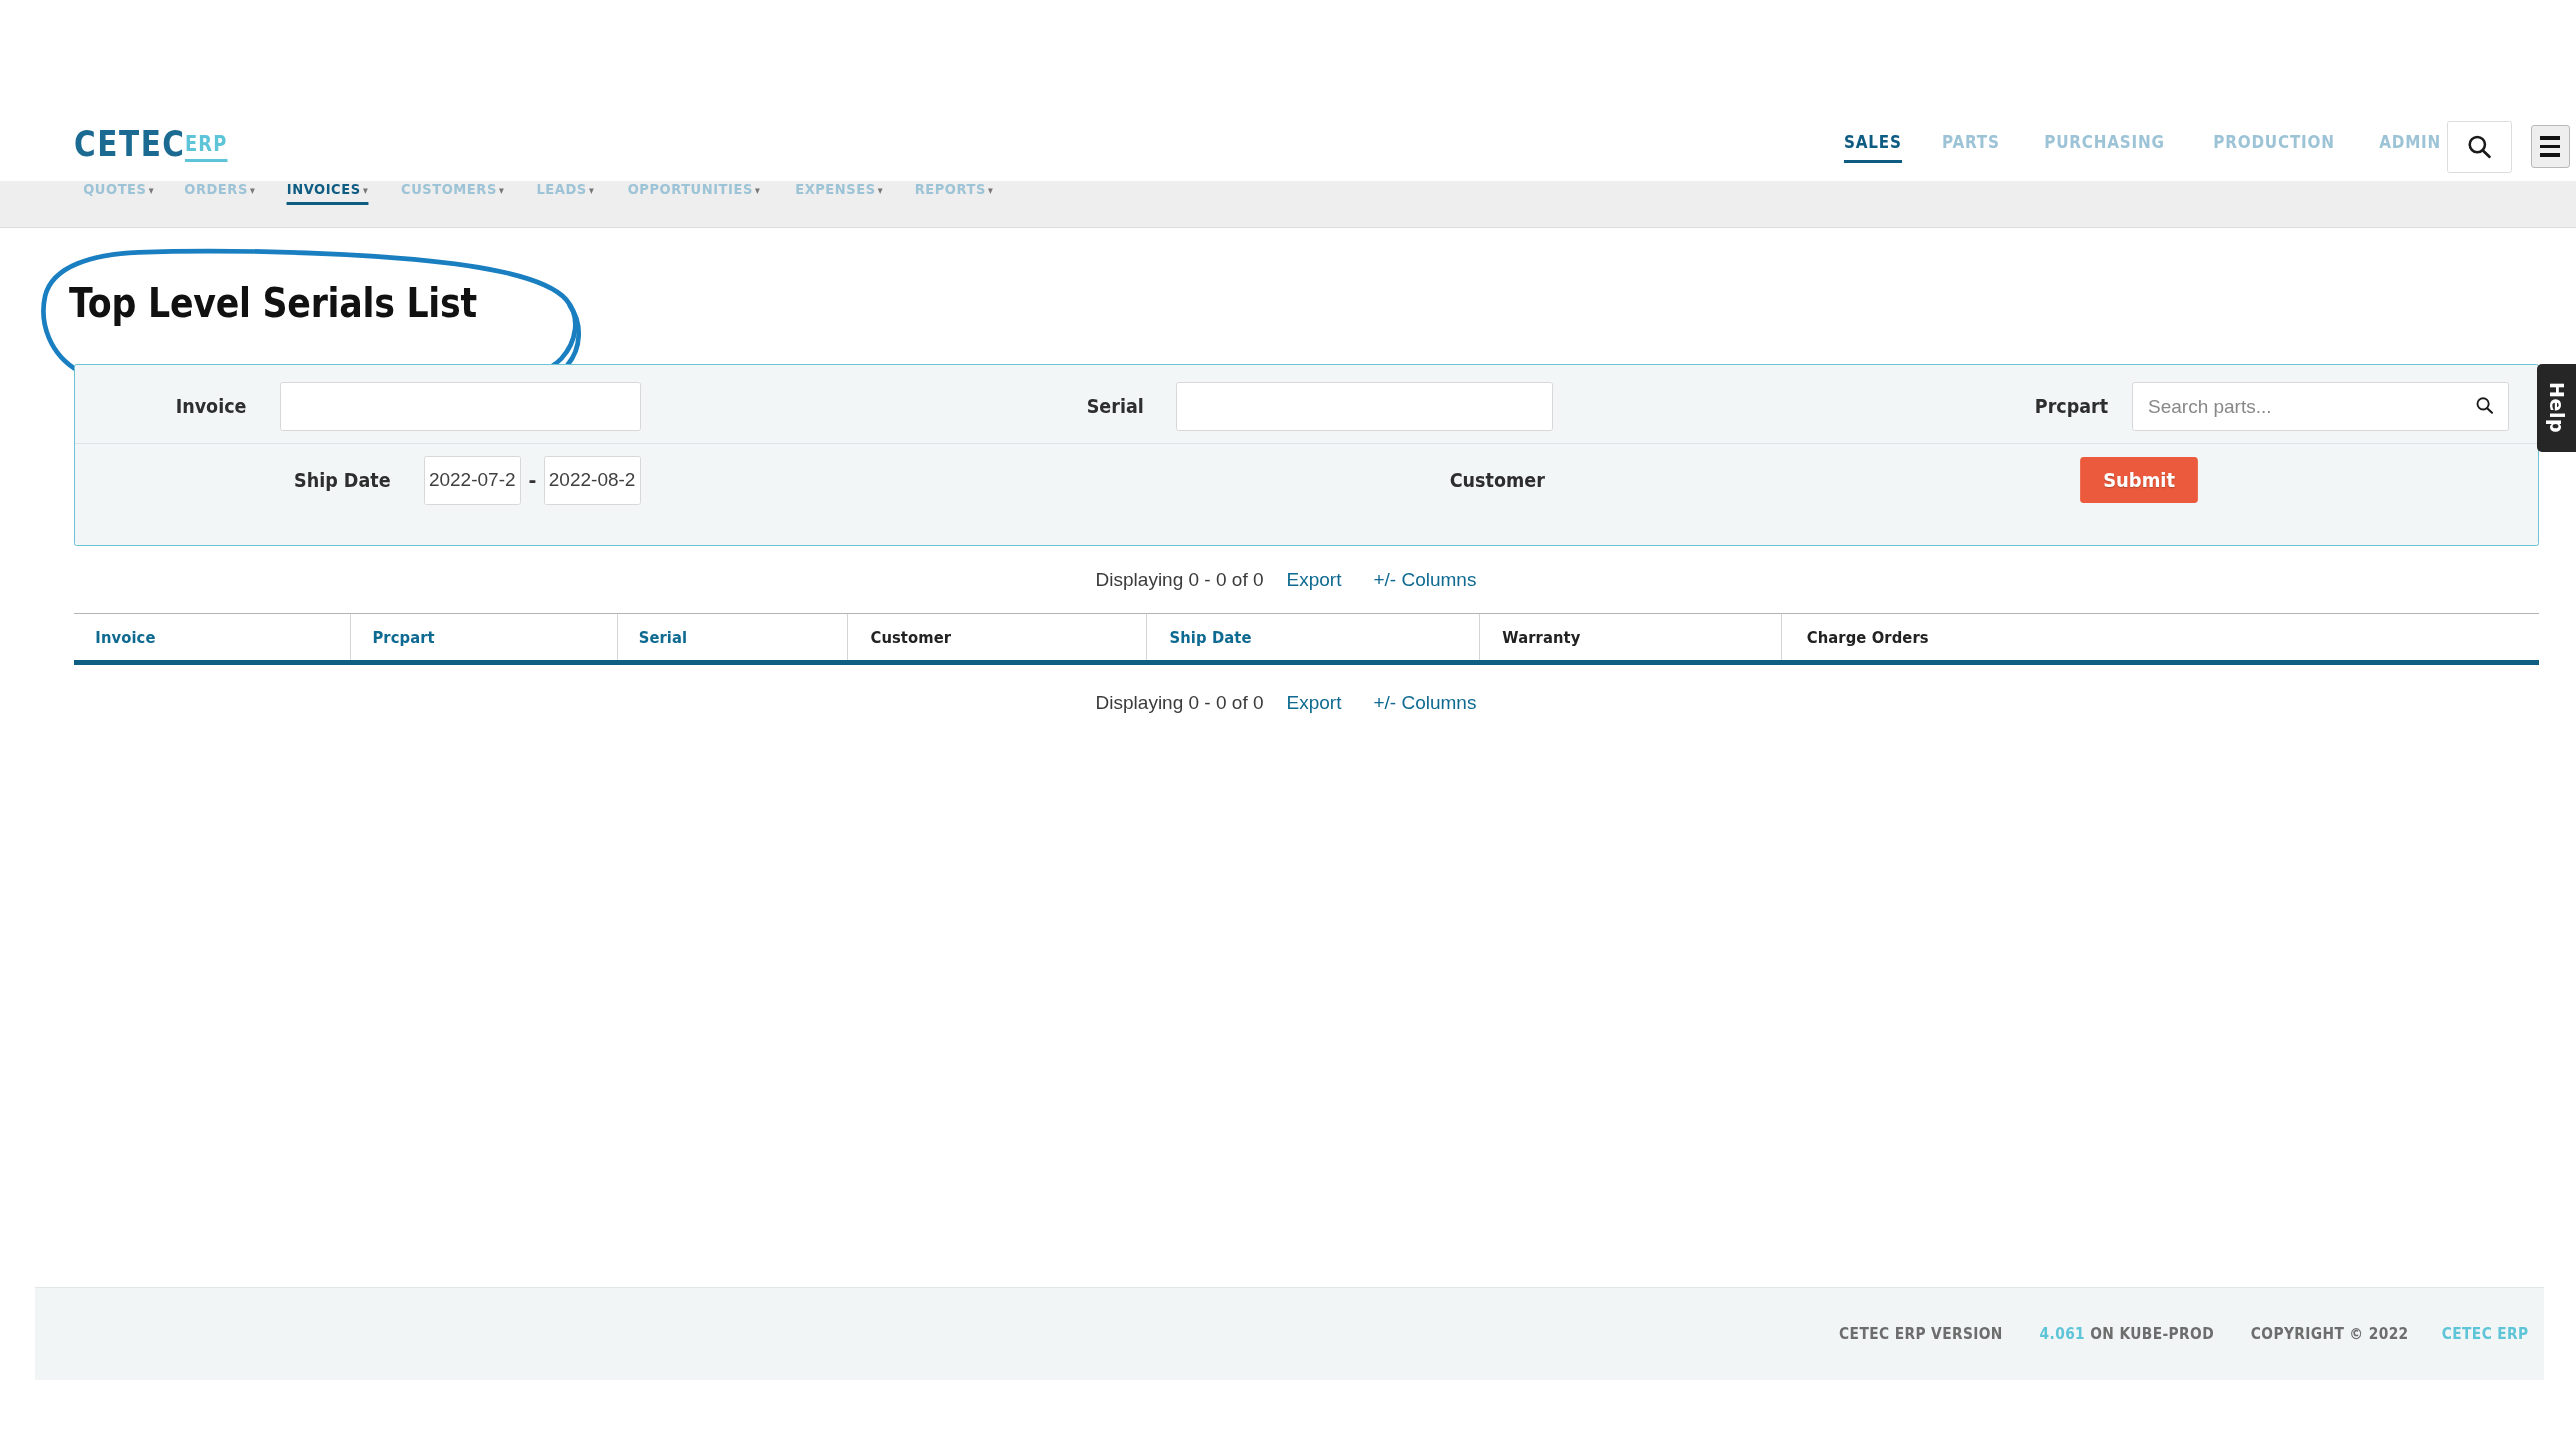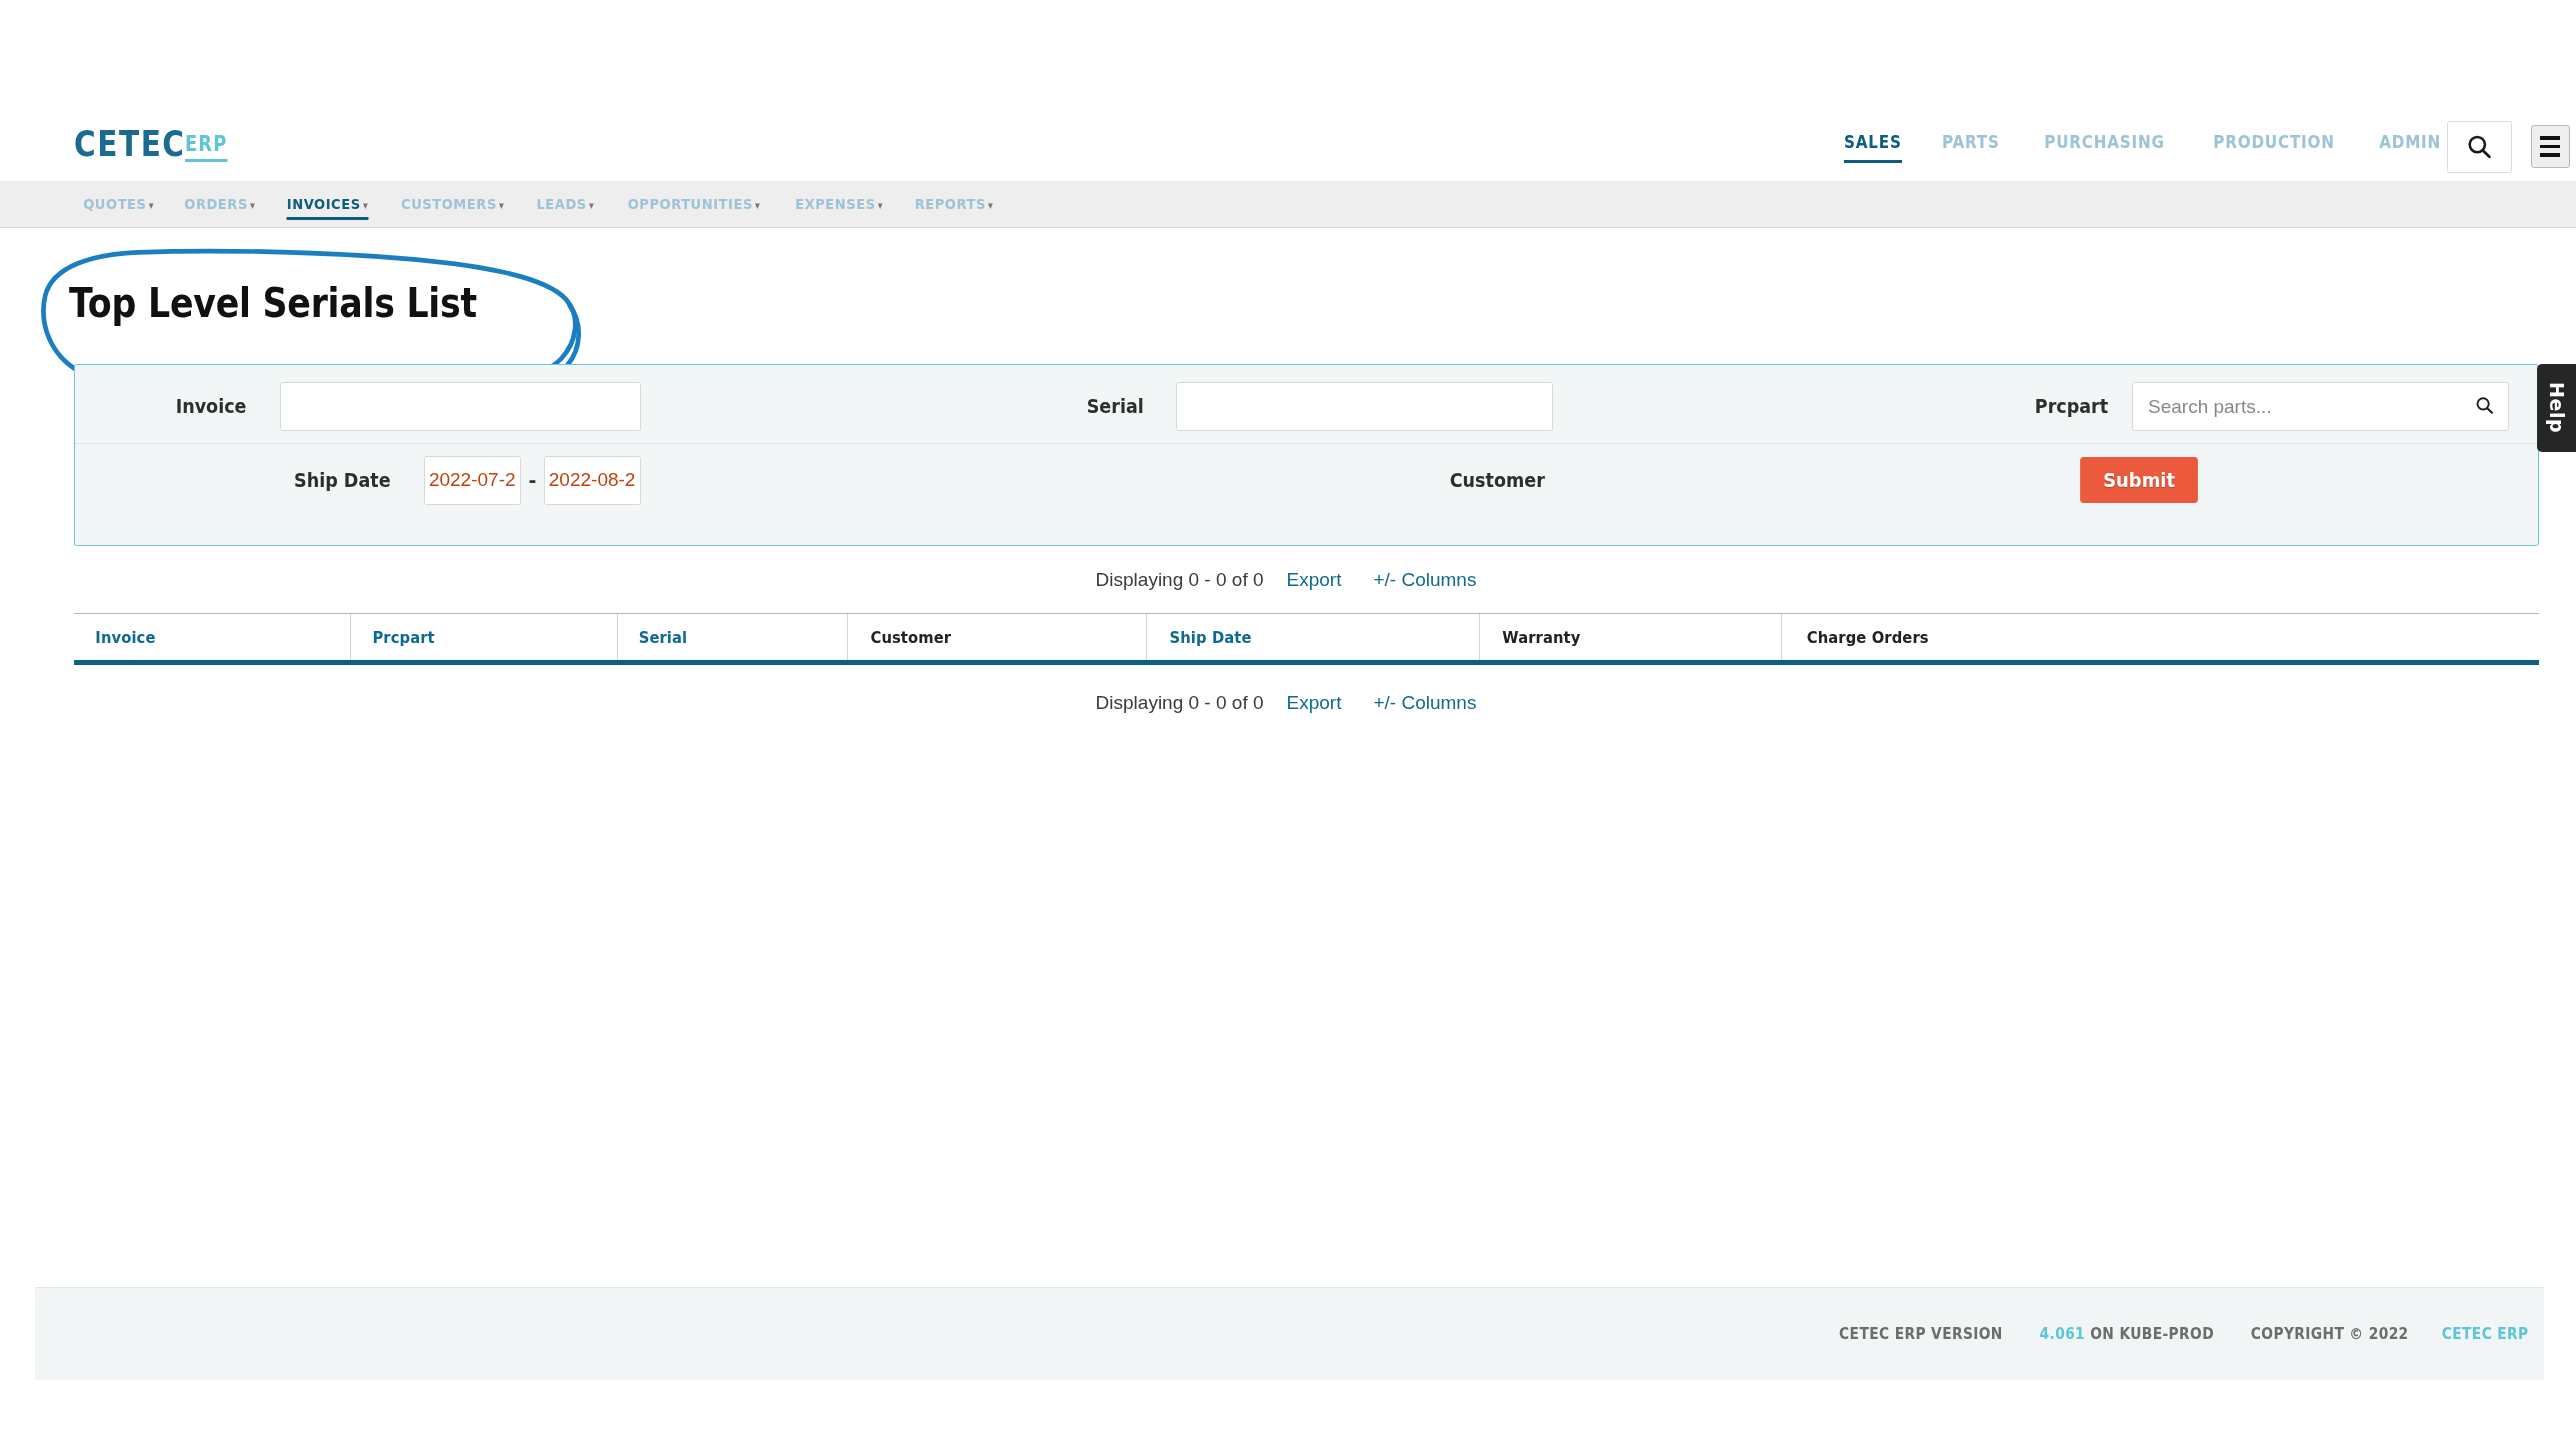--- a/index.html
+++ b/index.html
@@ -125,21 +125,21 @@
 
   
   .subnav {
     position: absolute;
     left: 0; top: 181px;
     width: 2576px;
     height: 47px;
     background: #eeeeee;
     border-bottom: 1.3px solid #dadada;
     display: flex;
-    align-items: center;
+    align-items: flex-start;
     padding-left: 68px;
   }
   .subnav-item {
     font-family: "DejaVu Sans", sans-serif;
     font-size: 14.5px;
     font-weight: 700;
     letter-spacing: 0.6px;
     color: #9cc3d6;
     text-decoration: none;
     padding: 0 11.3px;
@@ -218,21 +218,21 @@
     transform: scaleX(0.9);
     white-space: nowrap;
   }
   .finput {
     background: #ffffff;
     border: 1.3px solid #d8d8d8;
     border-radius: 2.5px;
     height: 49px;
     font-family: "Liberation Sans", sans-serif;
     font-size: 19px;
-    color: #c2410c;
+    color: #404040;
     padding: 0 15px;
     outline: none;
   }
   .finput::placeholder { color: #888888; }
   .input-with-icon { position: relative; display: inline-block; }
   .input-with-icon .mag {
     position: absolute;
     right: 14px; top: 50%;
     transform: translateY(-50%);
     pointer-events: none;

